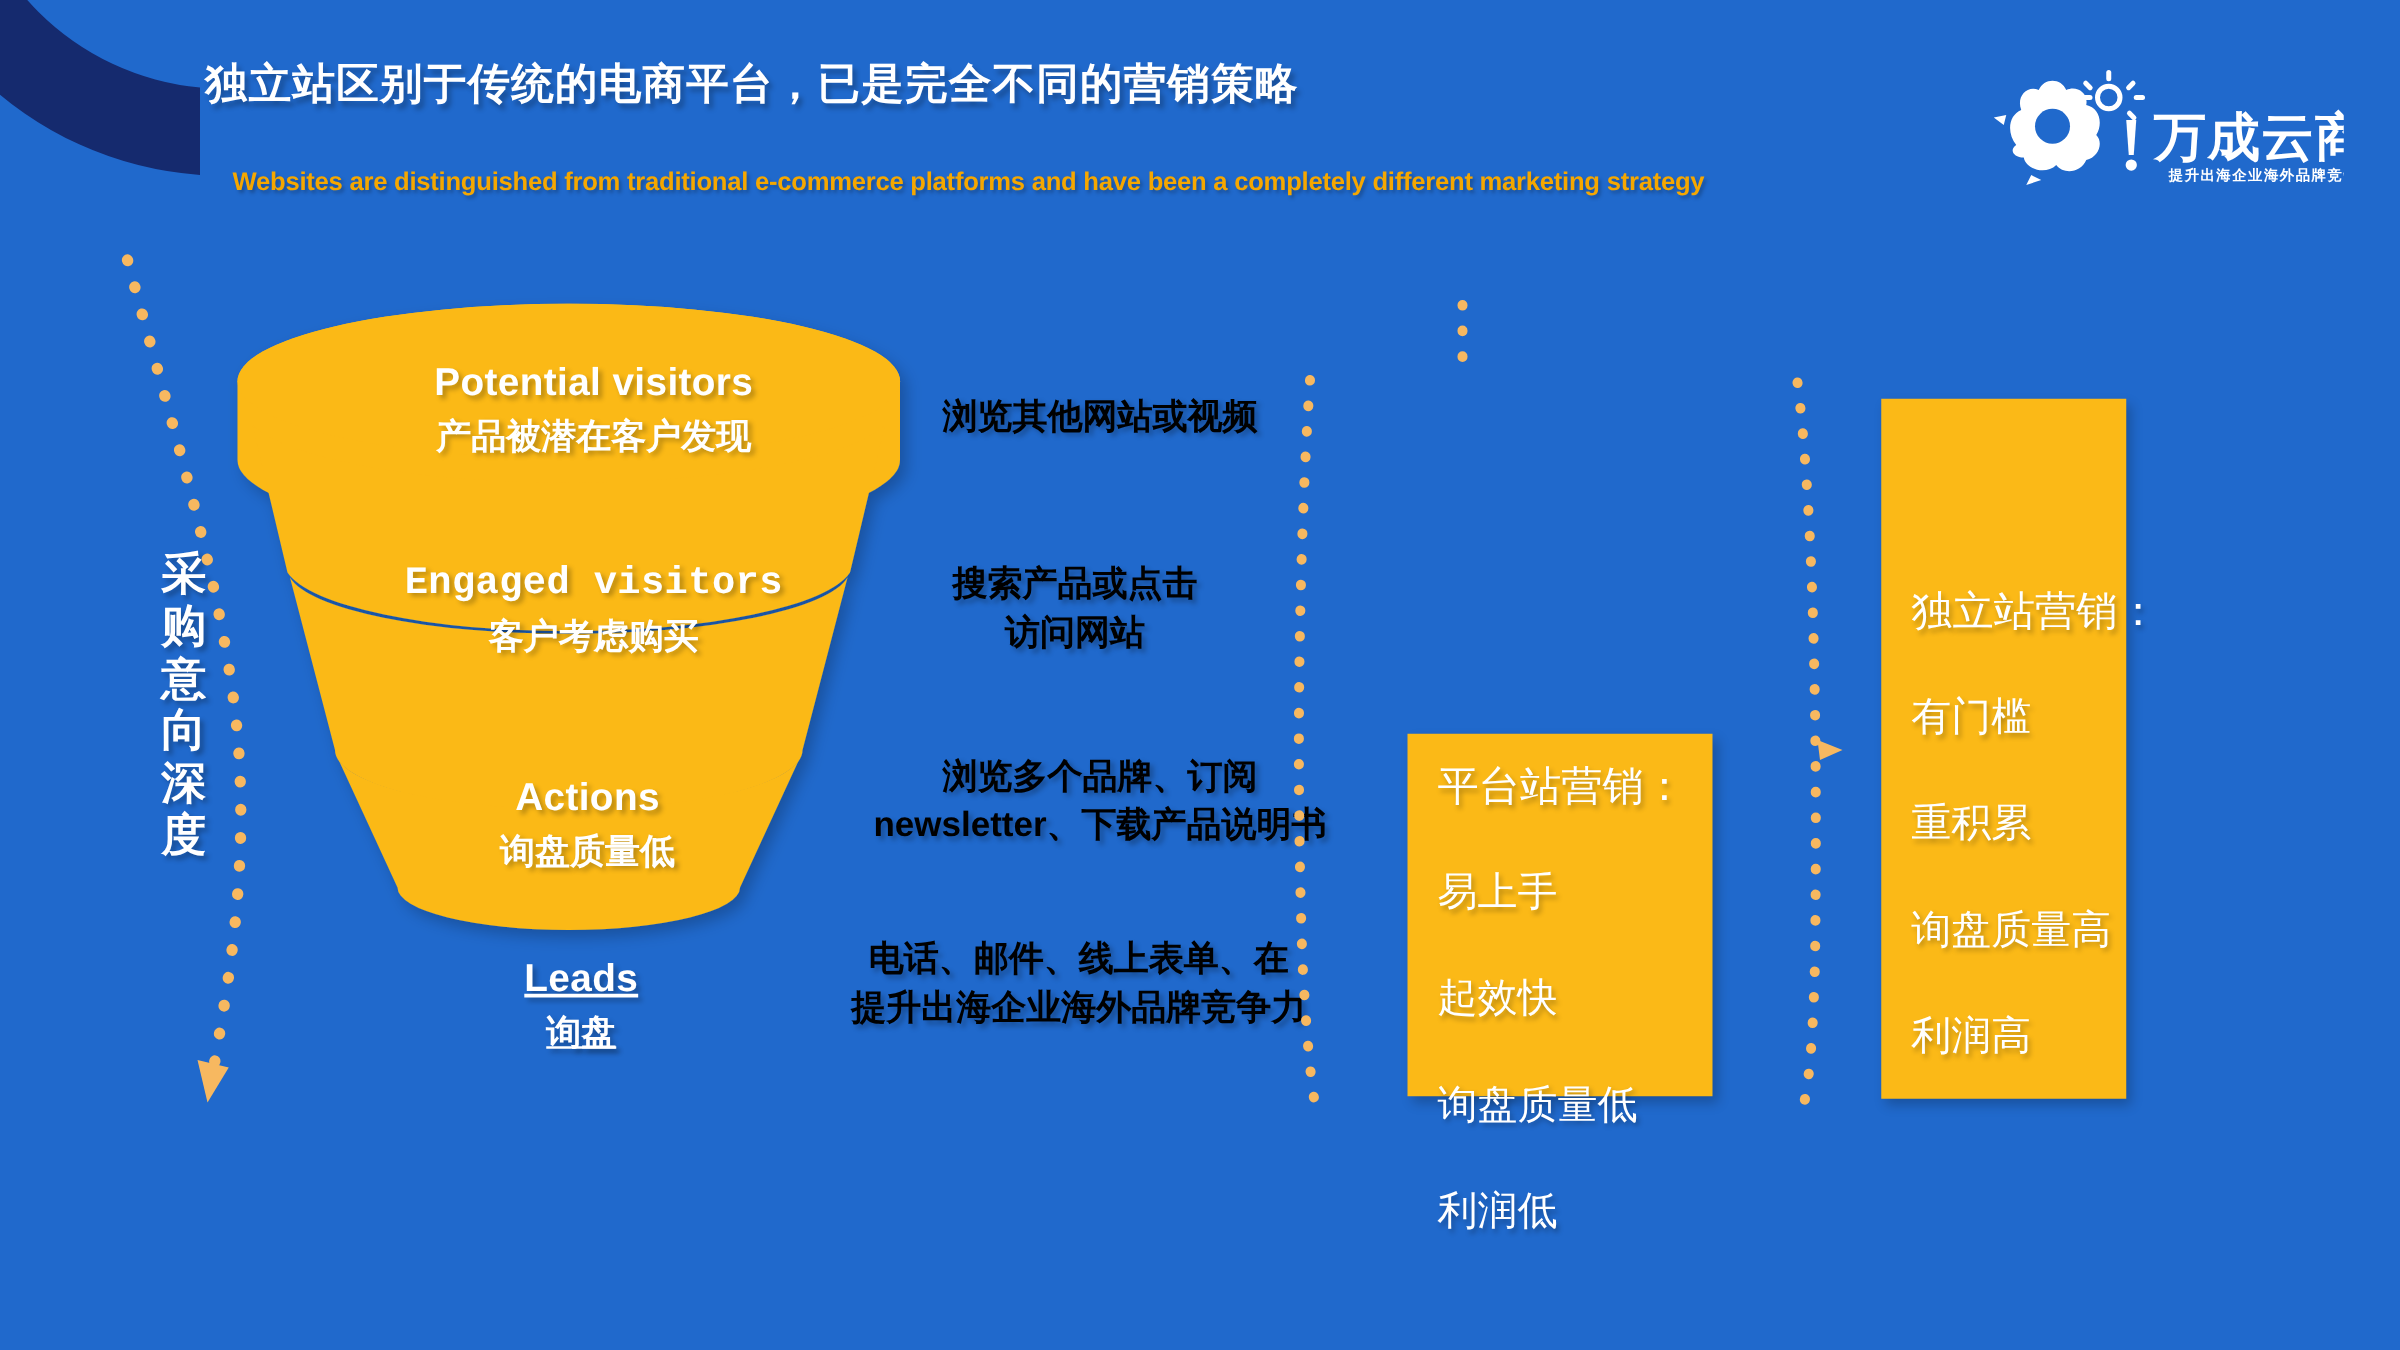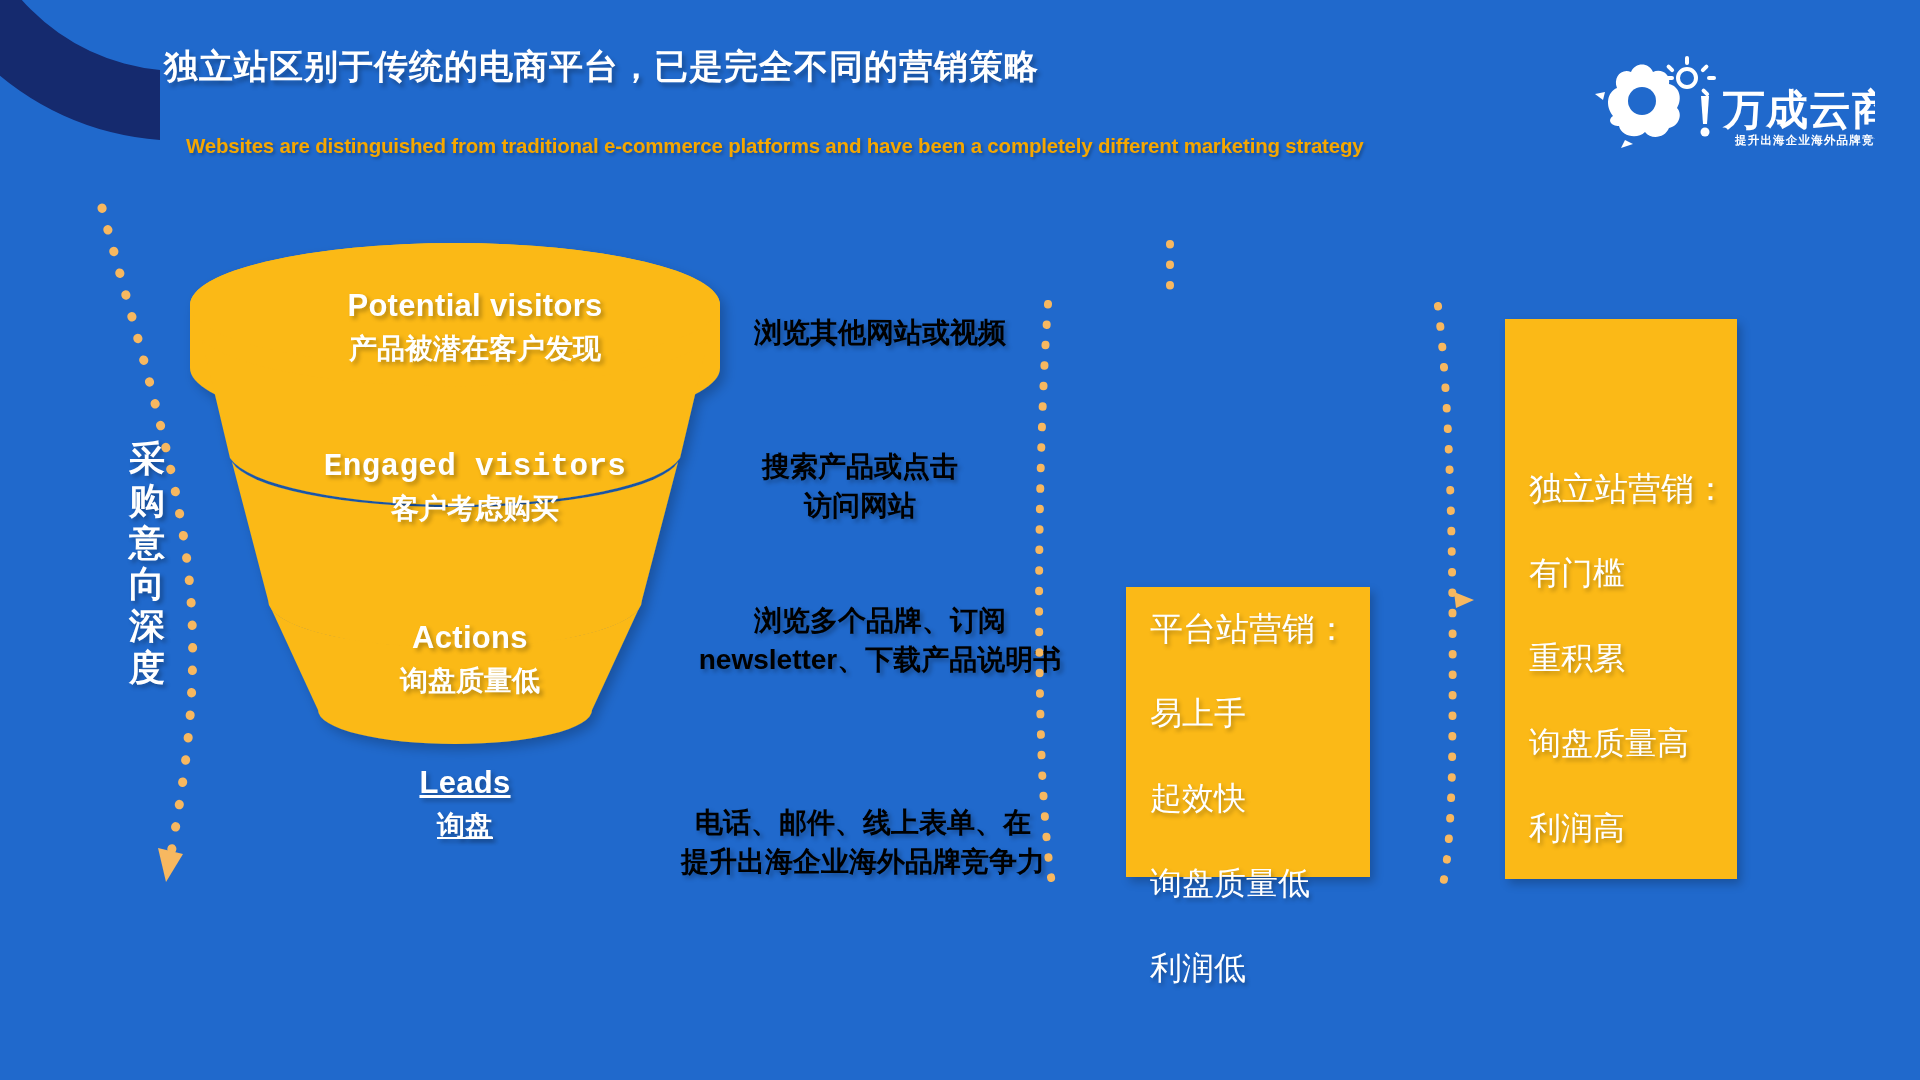--- a/index.html
+++ b/index.html
@@ -52,26 +52,26 @@
   #fn1{left:200px;top:449px;width:550px;font-family:Liberation Mono, monospace;}
   #fn2{left:230px;top:620px;width:480px;}
   #fn3{left:265px;top:765px;width:400px;text-decoration:underline;}
 
   
   .desc{position:absolute;color:#000000;font-weight:bold;font-size:28px;
         line-height:1.38;text-align:center;text-shadow:3px 3px 4px rgba(0,0,0,.28);}
   #d0{left:620px;top:314px;width:520px;}
   #d1{left:620px;top:448px;width:480px;}
   #d2{left:640px;top:602px;width:480px;}
-  #d3{left:628px;top:804px;width:470px;}
+  #d3{left:628px;top:748px;width:470px;}
 
   
   .box{position:absolute;background:#fbb917;box-shadow:4px 5px 9px rgba(0,0,0,.22);}
   #boxA{left:1126px;top:587px;width:244px;height:290px;}
-  #boxB{left:1505px;top:319px;width:196px;height:560px;padding-left:36px;}
+  #boxB{left:1505px;top:319px;width:196px;height:560px;}
   .box-inner{position:absolute;left:0;right:0;padding:0 24px;color:#fff;
              text-shadow:2px 3px 4px rgba(0,0,0,.28);}
   #boxA .box-inner{top:22px;}
   #boxB .box-inner{top:150px;}
   .box-title{font-size:33px;font-weight:500;line-height:1.2;white-space:nowrap;}
   .box-list{margin-top:42px;font-size:32px;font-weight:500;line-height:1.29;}
   #boxB .box-list{margin-top:44px;}
   .box-list div{white-space:nowrap;margin-top:44px;}
 
   

